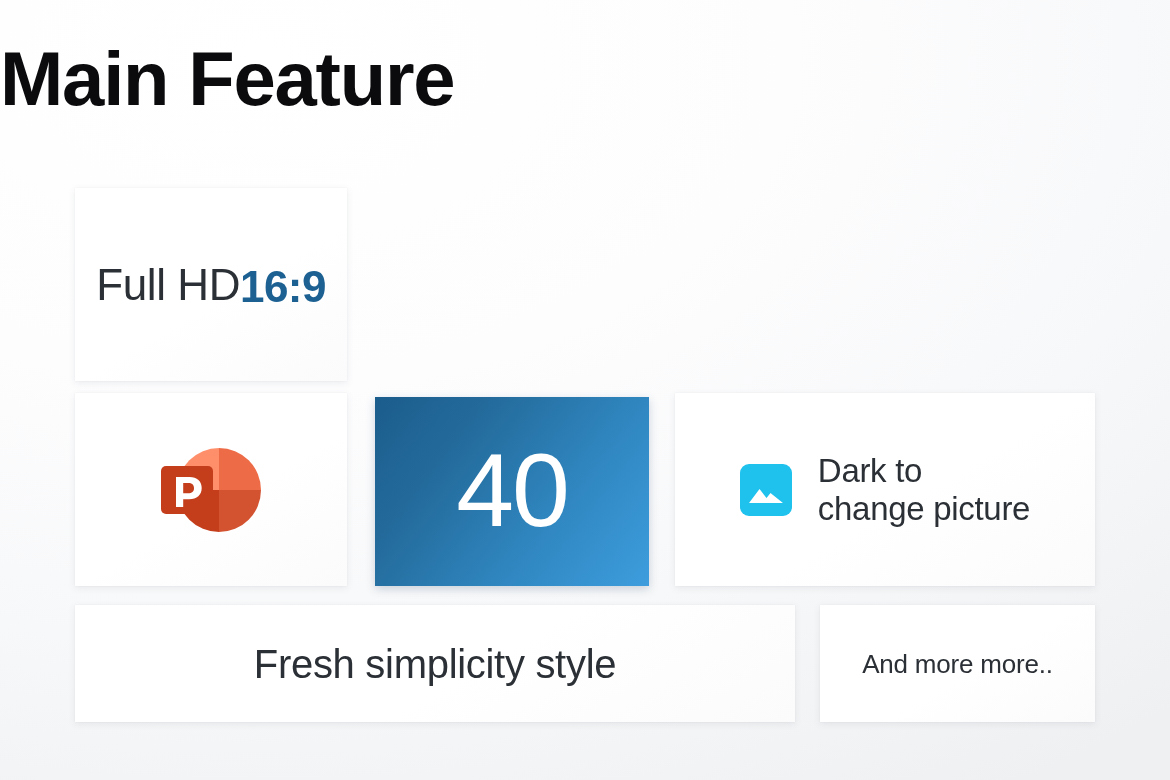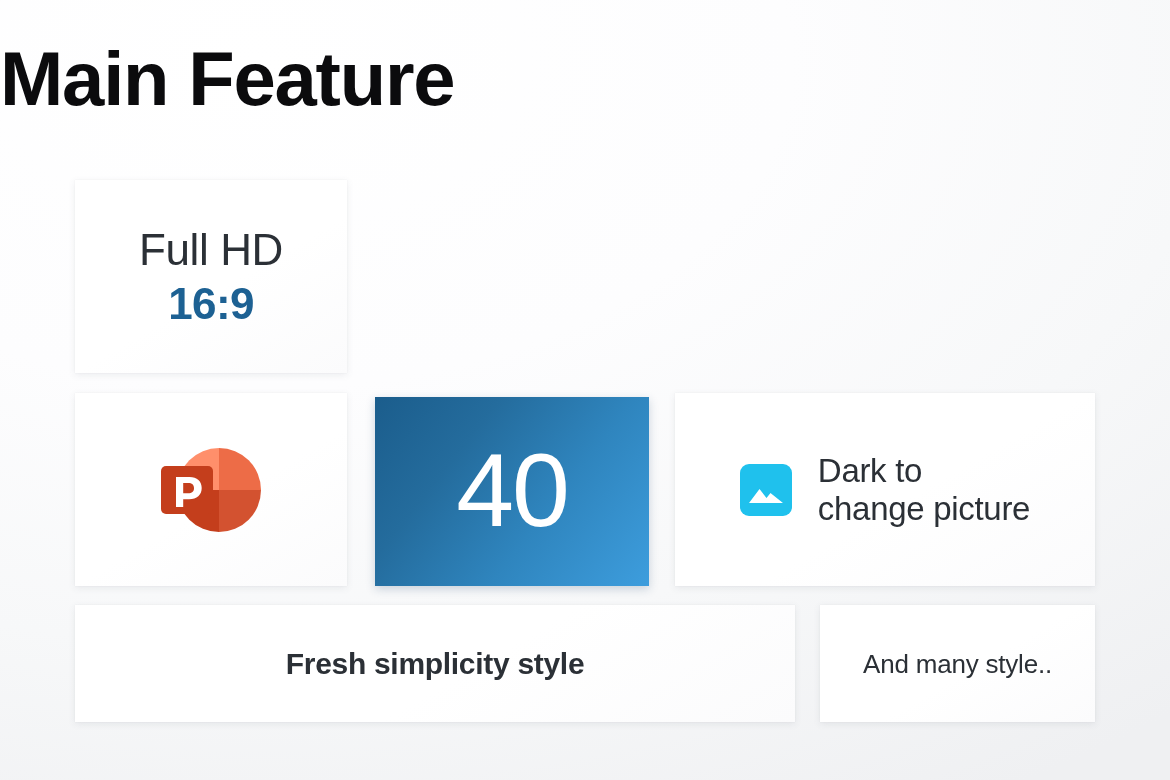--- a/index.html
+++ b/index.html
@@ -43,23 +43,23 @@
     background: linear-gradient(150deg, #ffffff 0%, #ffffff 55%, #fbfbfc 100%);
     box-shadow: 0 2px 7px rgba(80, 90, 110, 0.10), 0 0 1px rgba(80, 90, 110, 0.10);
     box-sizing: border-box;
     display: flex;
     align-items: center;
     justify-content: center;
   }
 
   
   .card-fullhd {
-    left: 75px;  top: 180px;
+    left: 75px;  top: 188px;
     width: 272px; height: 193px;
-    flex-direction: column;
+    flex-direction: row;
   }
   .fullhd-line1 {
     font-size: 44px;
     line-height: 50px;
     font-weight: 400;
     color: #2b3036;
     letter-spacing: -0.4px;
   }
   .fullhd-line2 {
     font-size: 44px;
@@ -141,23 +141,23 @@
     color: #2b3036;
     letter-spacing: -0.3px;
   }
 
   
   .card-fresh {
     left: 75px; top: 605px;
     width: 720px; height: 117px;
   }
   .fresh-text {
-    font-size: 30px;
+    font-size: 40px;
     line-height: 44px;
-    font-weight: 700;
+    font-weight: 400;
     color: #2b3036;
     letter-spacing: -0.3px;
   }
 
   .card-more {
     left: 820px; top: 605px;
     width: 275px; height: 117px;
   }
   .more-text {
     font-size: 26px;
@@ -221,16 +221,16 @@
         <div>change picture</div>
       </div>
     </div>
   </div>
 
   <div class="card card-fresh">
     <div class="fresh-text">Fresh simplicity style</div>
   </div>
 
   <div class="card card-more">
-    <div class="more-text">And many style..</div>
+    <div class="more-text">And more more..</div>
   </div>
 
 </div>
 
 </body></html>

